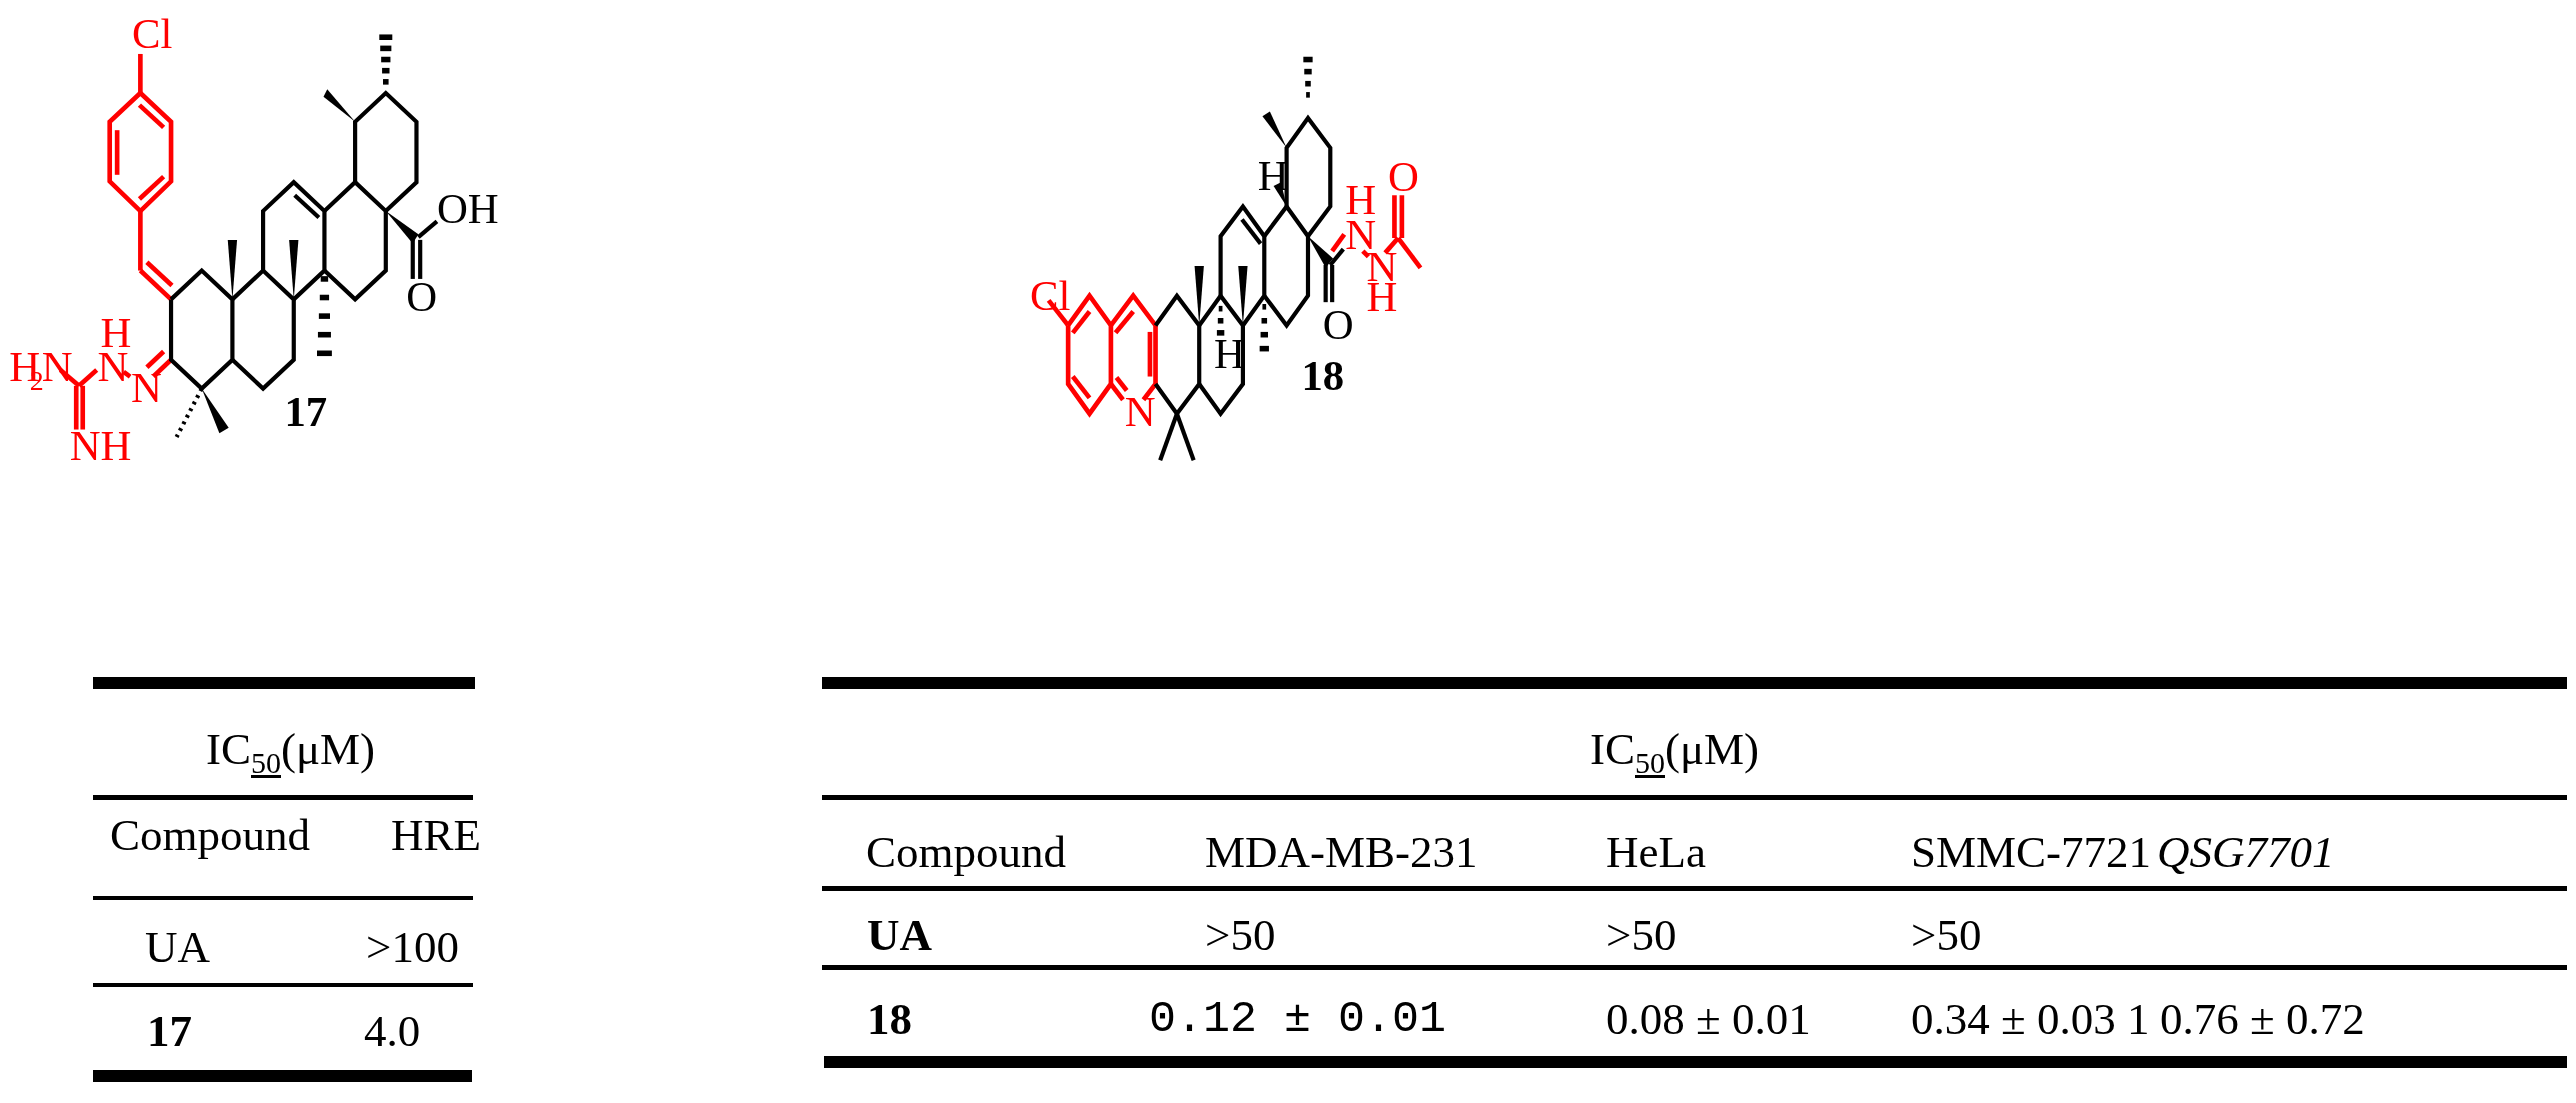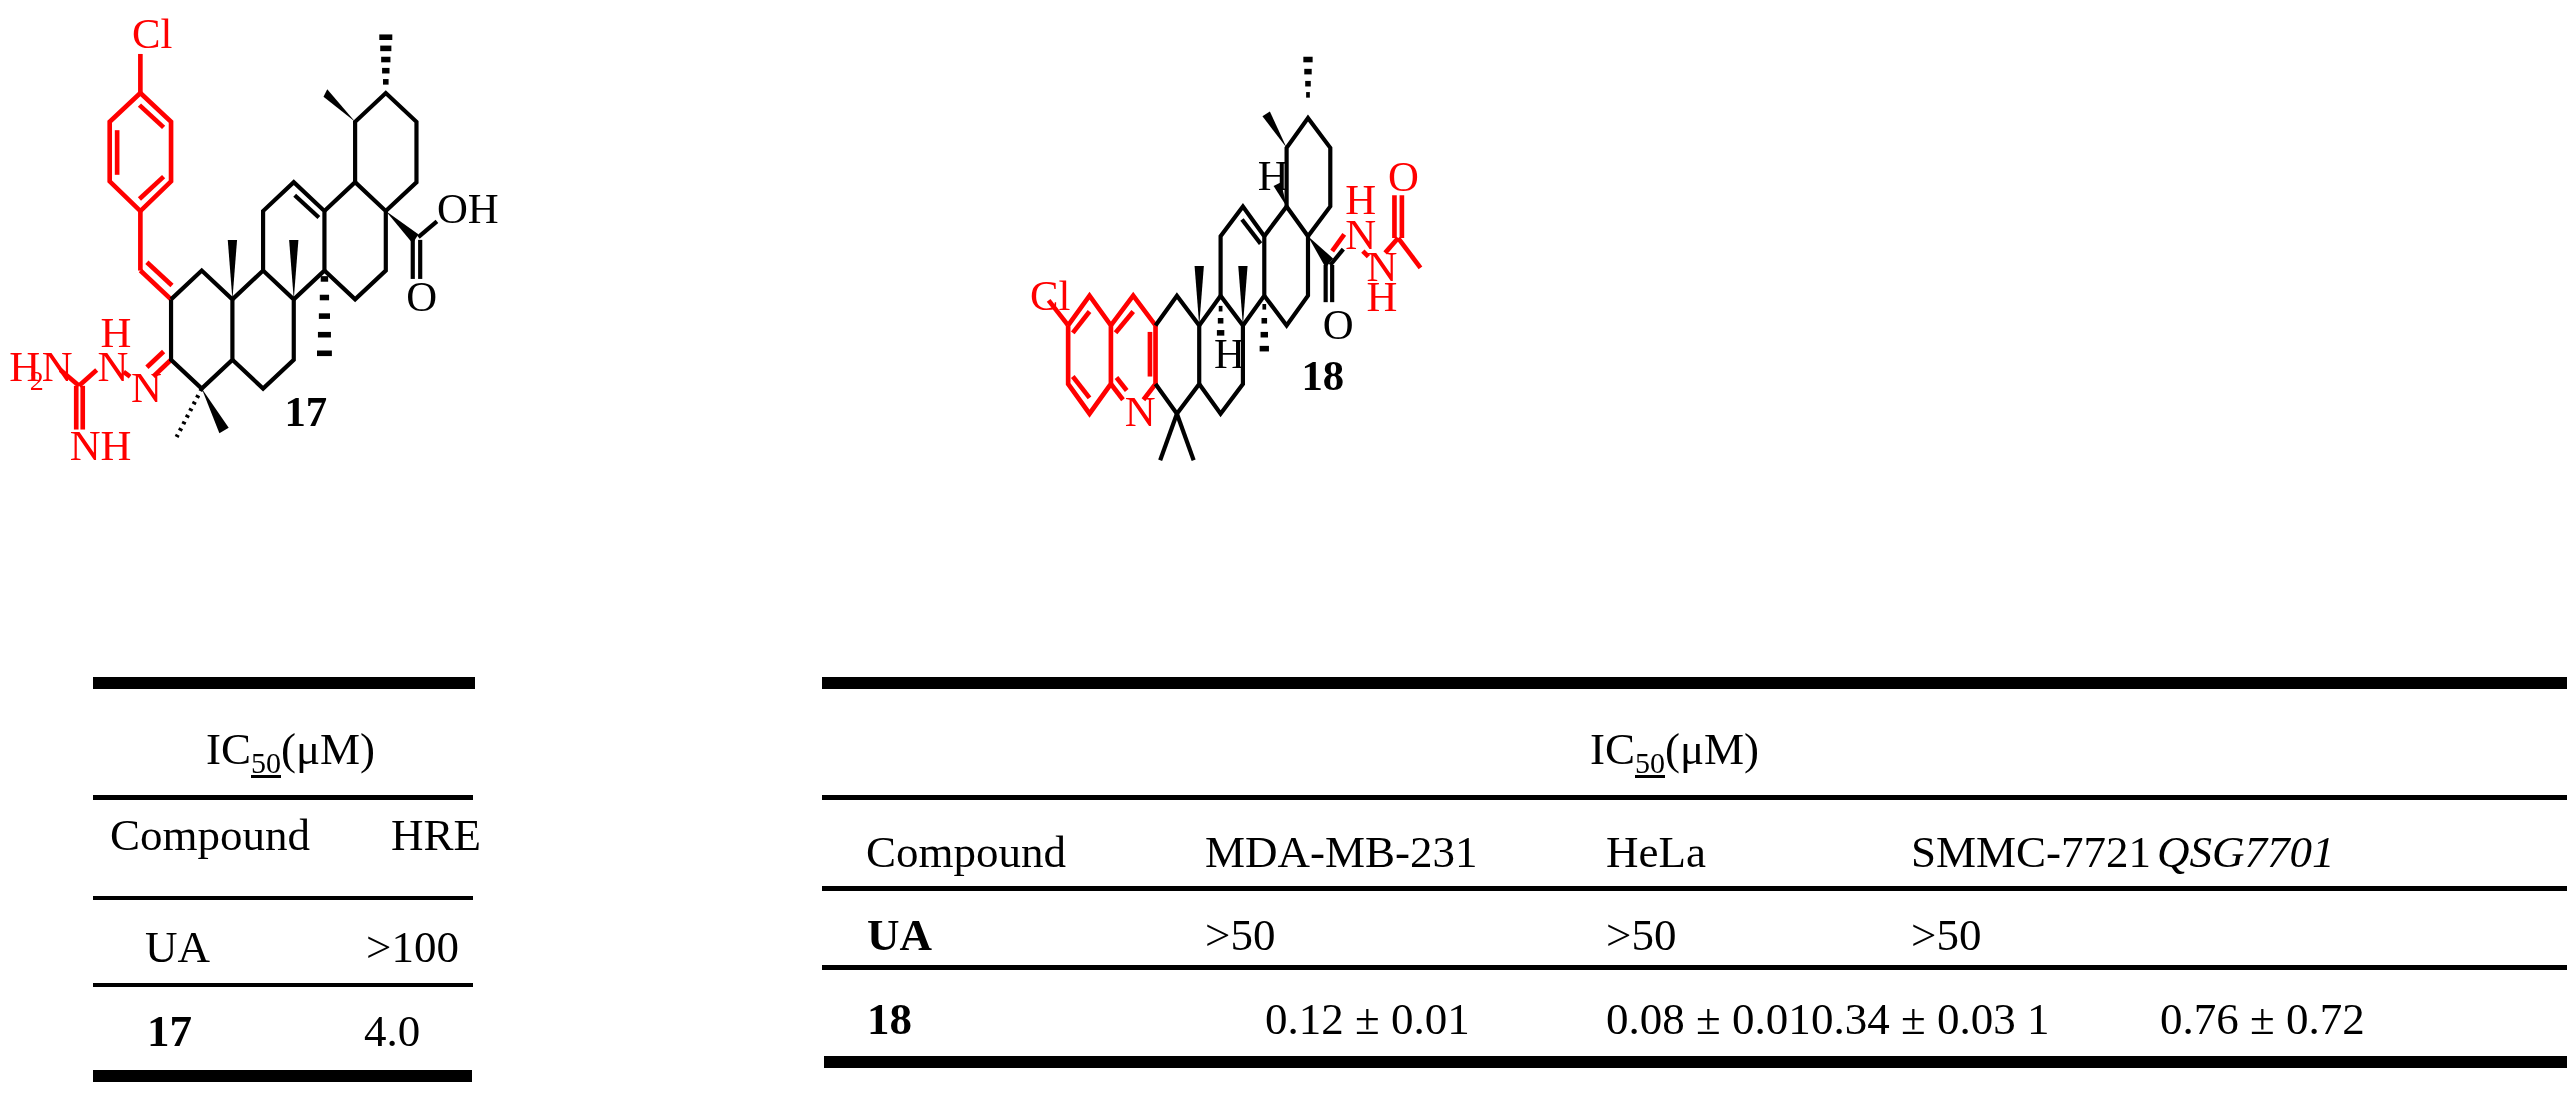--- a/index.html
+++ b/index.html
@@ -198,19 +198,19 @@
   <div class="cell" style="left:1911px; top:830px;">SMMC-7721</div>
   <div class="cell" style="left:2157px; top:830px;font-style:italic;">QSG7701</div>
   <div class="rule" style="left:822px; top:886px; width:1745px; height:4.6px;"></div>
   <div class="cell bold" style="left:867px; top:913px;">UA</div>
   <div class="cell" style="left:1205px; top:913px;">&gt;50</div>
   <div class="cell" style="left:1606px; top:913px;">&gt;50</div>
   <div class="cell" style="left:1911px; top:913px;">&gt;50</div>
   <div class="cell" style="left:2157px; top:913px;"></div>
   <div class="rule" style="left:822px; top:965px; width:1745px; height:4.6px;"></div>
   <div class="cell bold" style="left:867px; top:997px;">18</div>
-  <div class="cell" style="left:1265px; top:997px;">0.12 ± 0.01</div>
+  <div class="cell" style="left:1149px; top:997px;font-family:Liberation Mono, monospace;">0.12 ± 0.01</div>
   <div class="cell" style="left:1606px; top:997px;">0.08 ± 0.01</div>
-  <div class="cell" style="left:1811px; top:997px;">0.34 ± 0.03 1</div>
+  <div class="cell" style="left:1911px; top:997px;">0.34 ± 0.03 1</div>
   <div class="cell" style="left:2160px; top:997px;">0.76 ± 0.72</div>
   <div class="rule" style="left:824px; top:1056px; width:1743px; height:12px;"></div>
 </div>
 
 
 </body></html>

